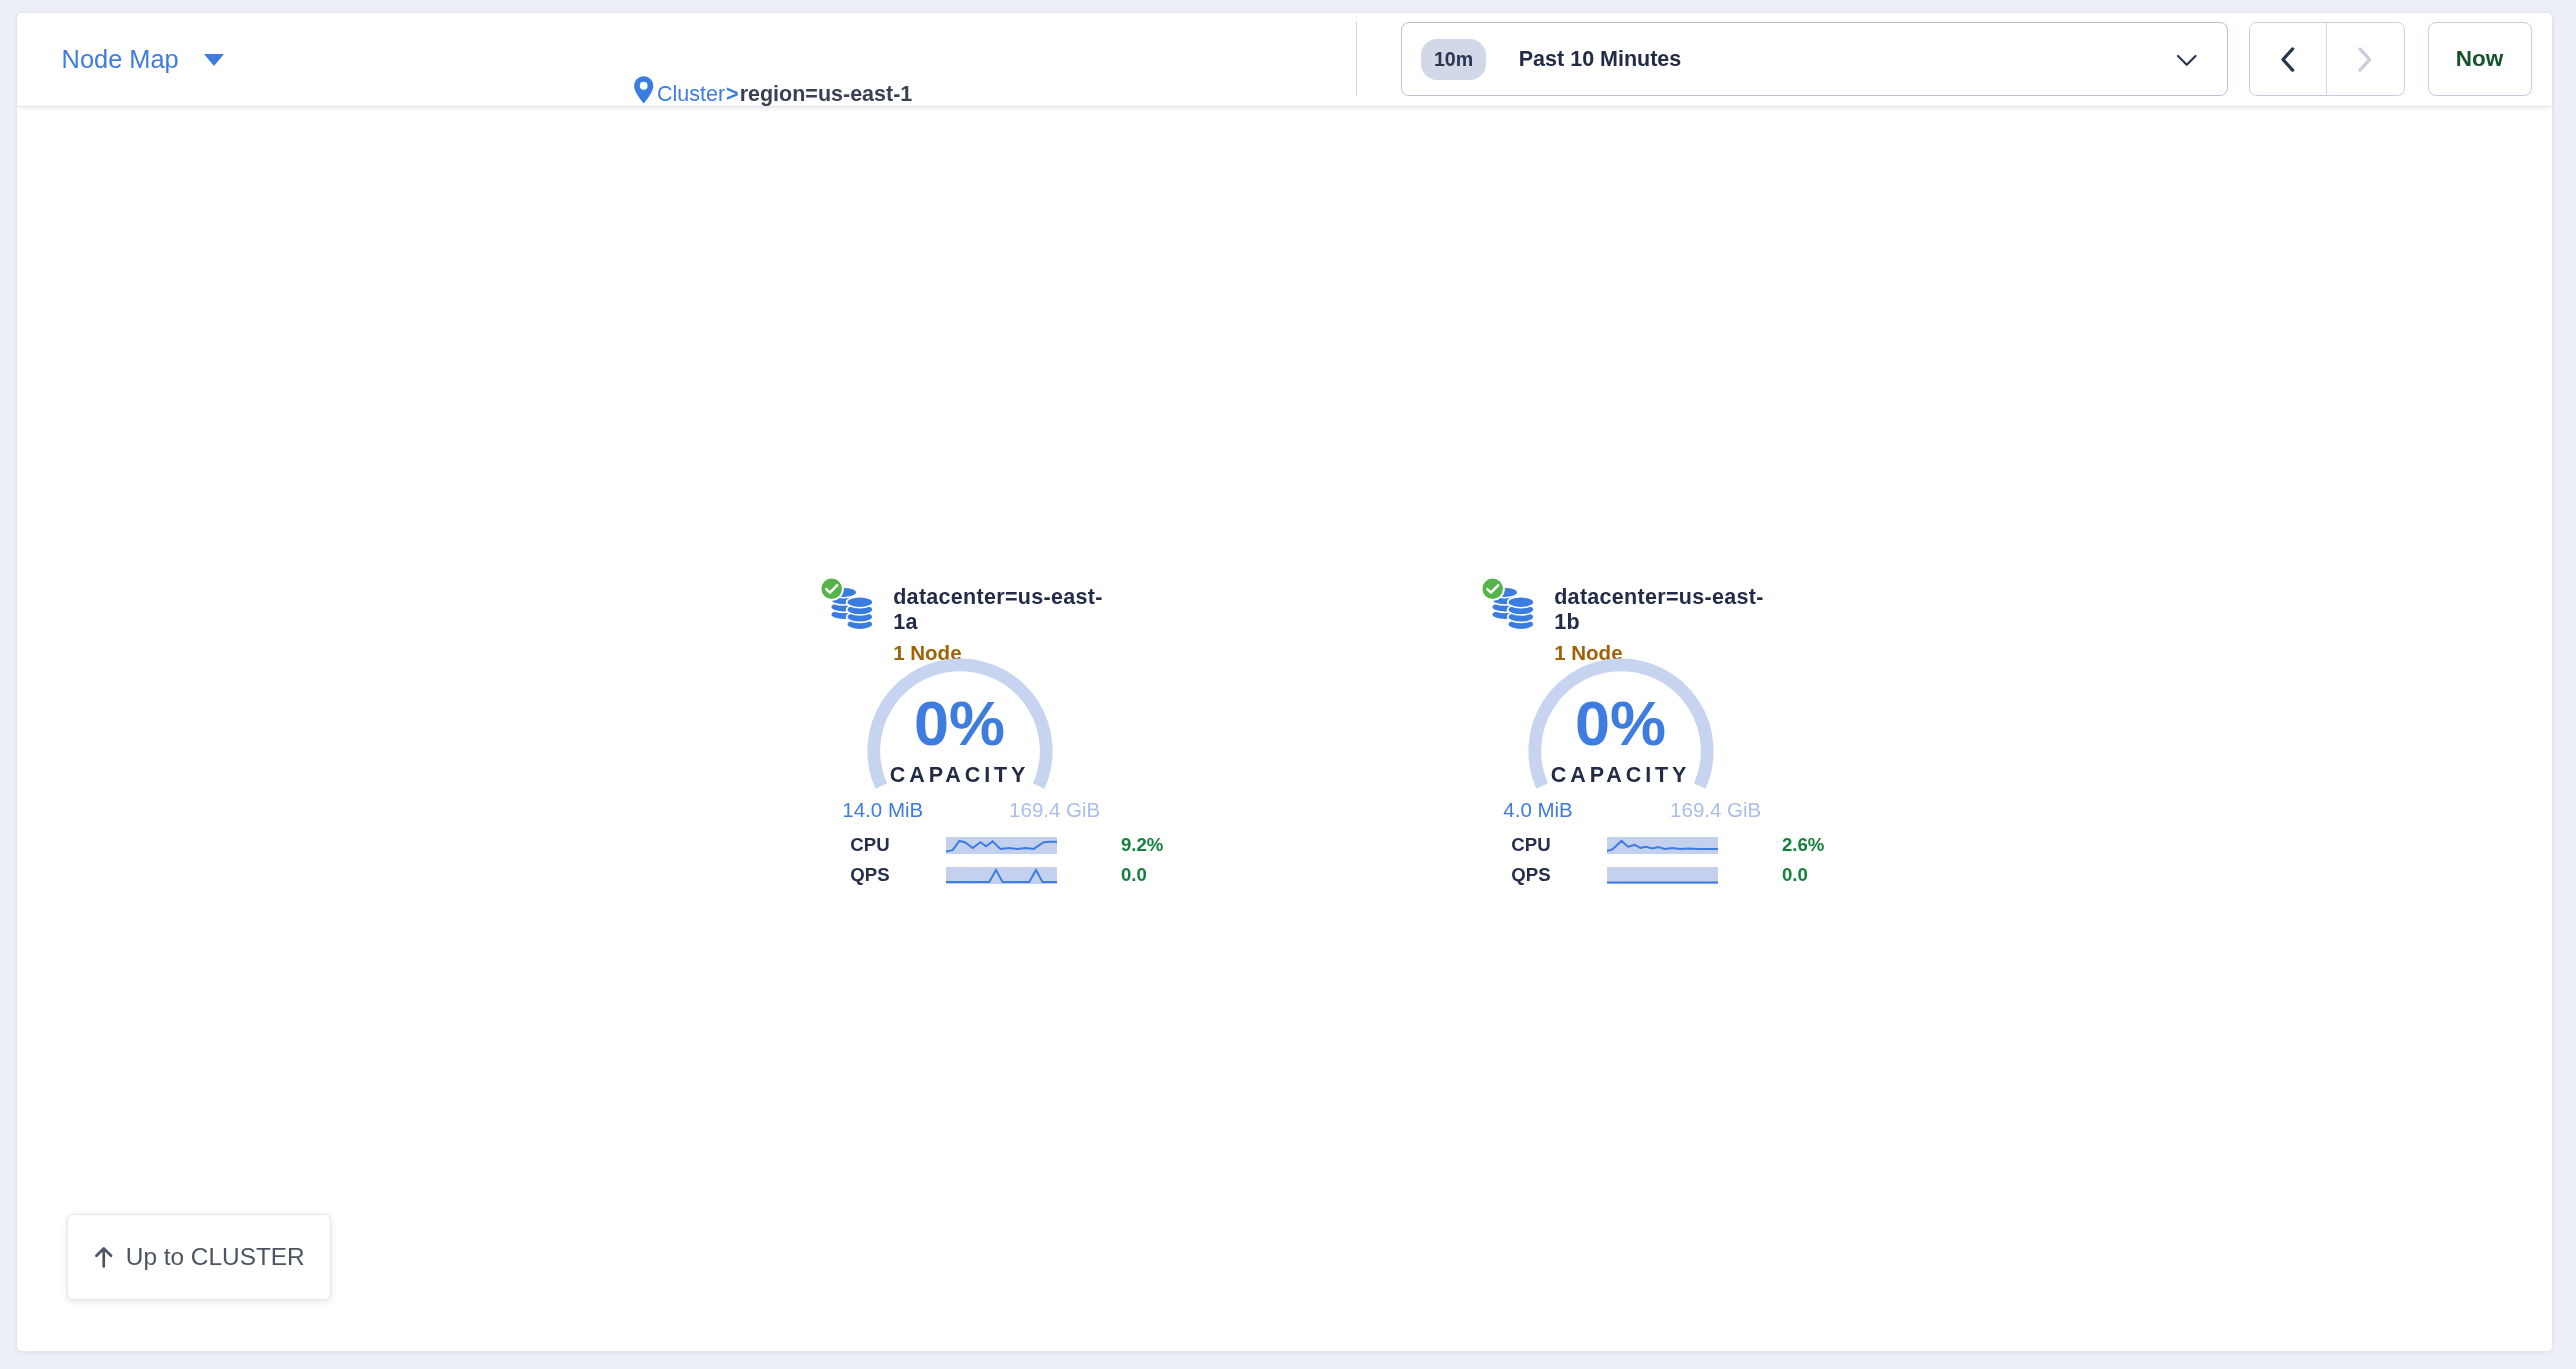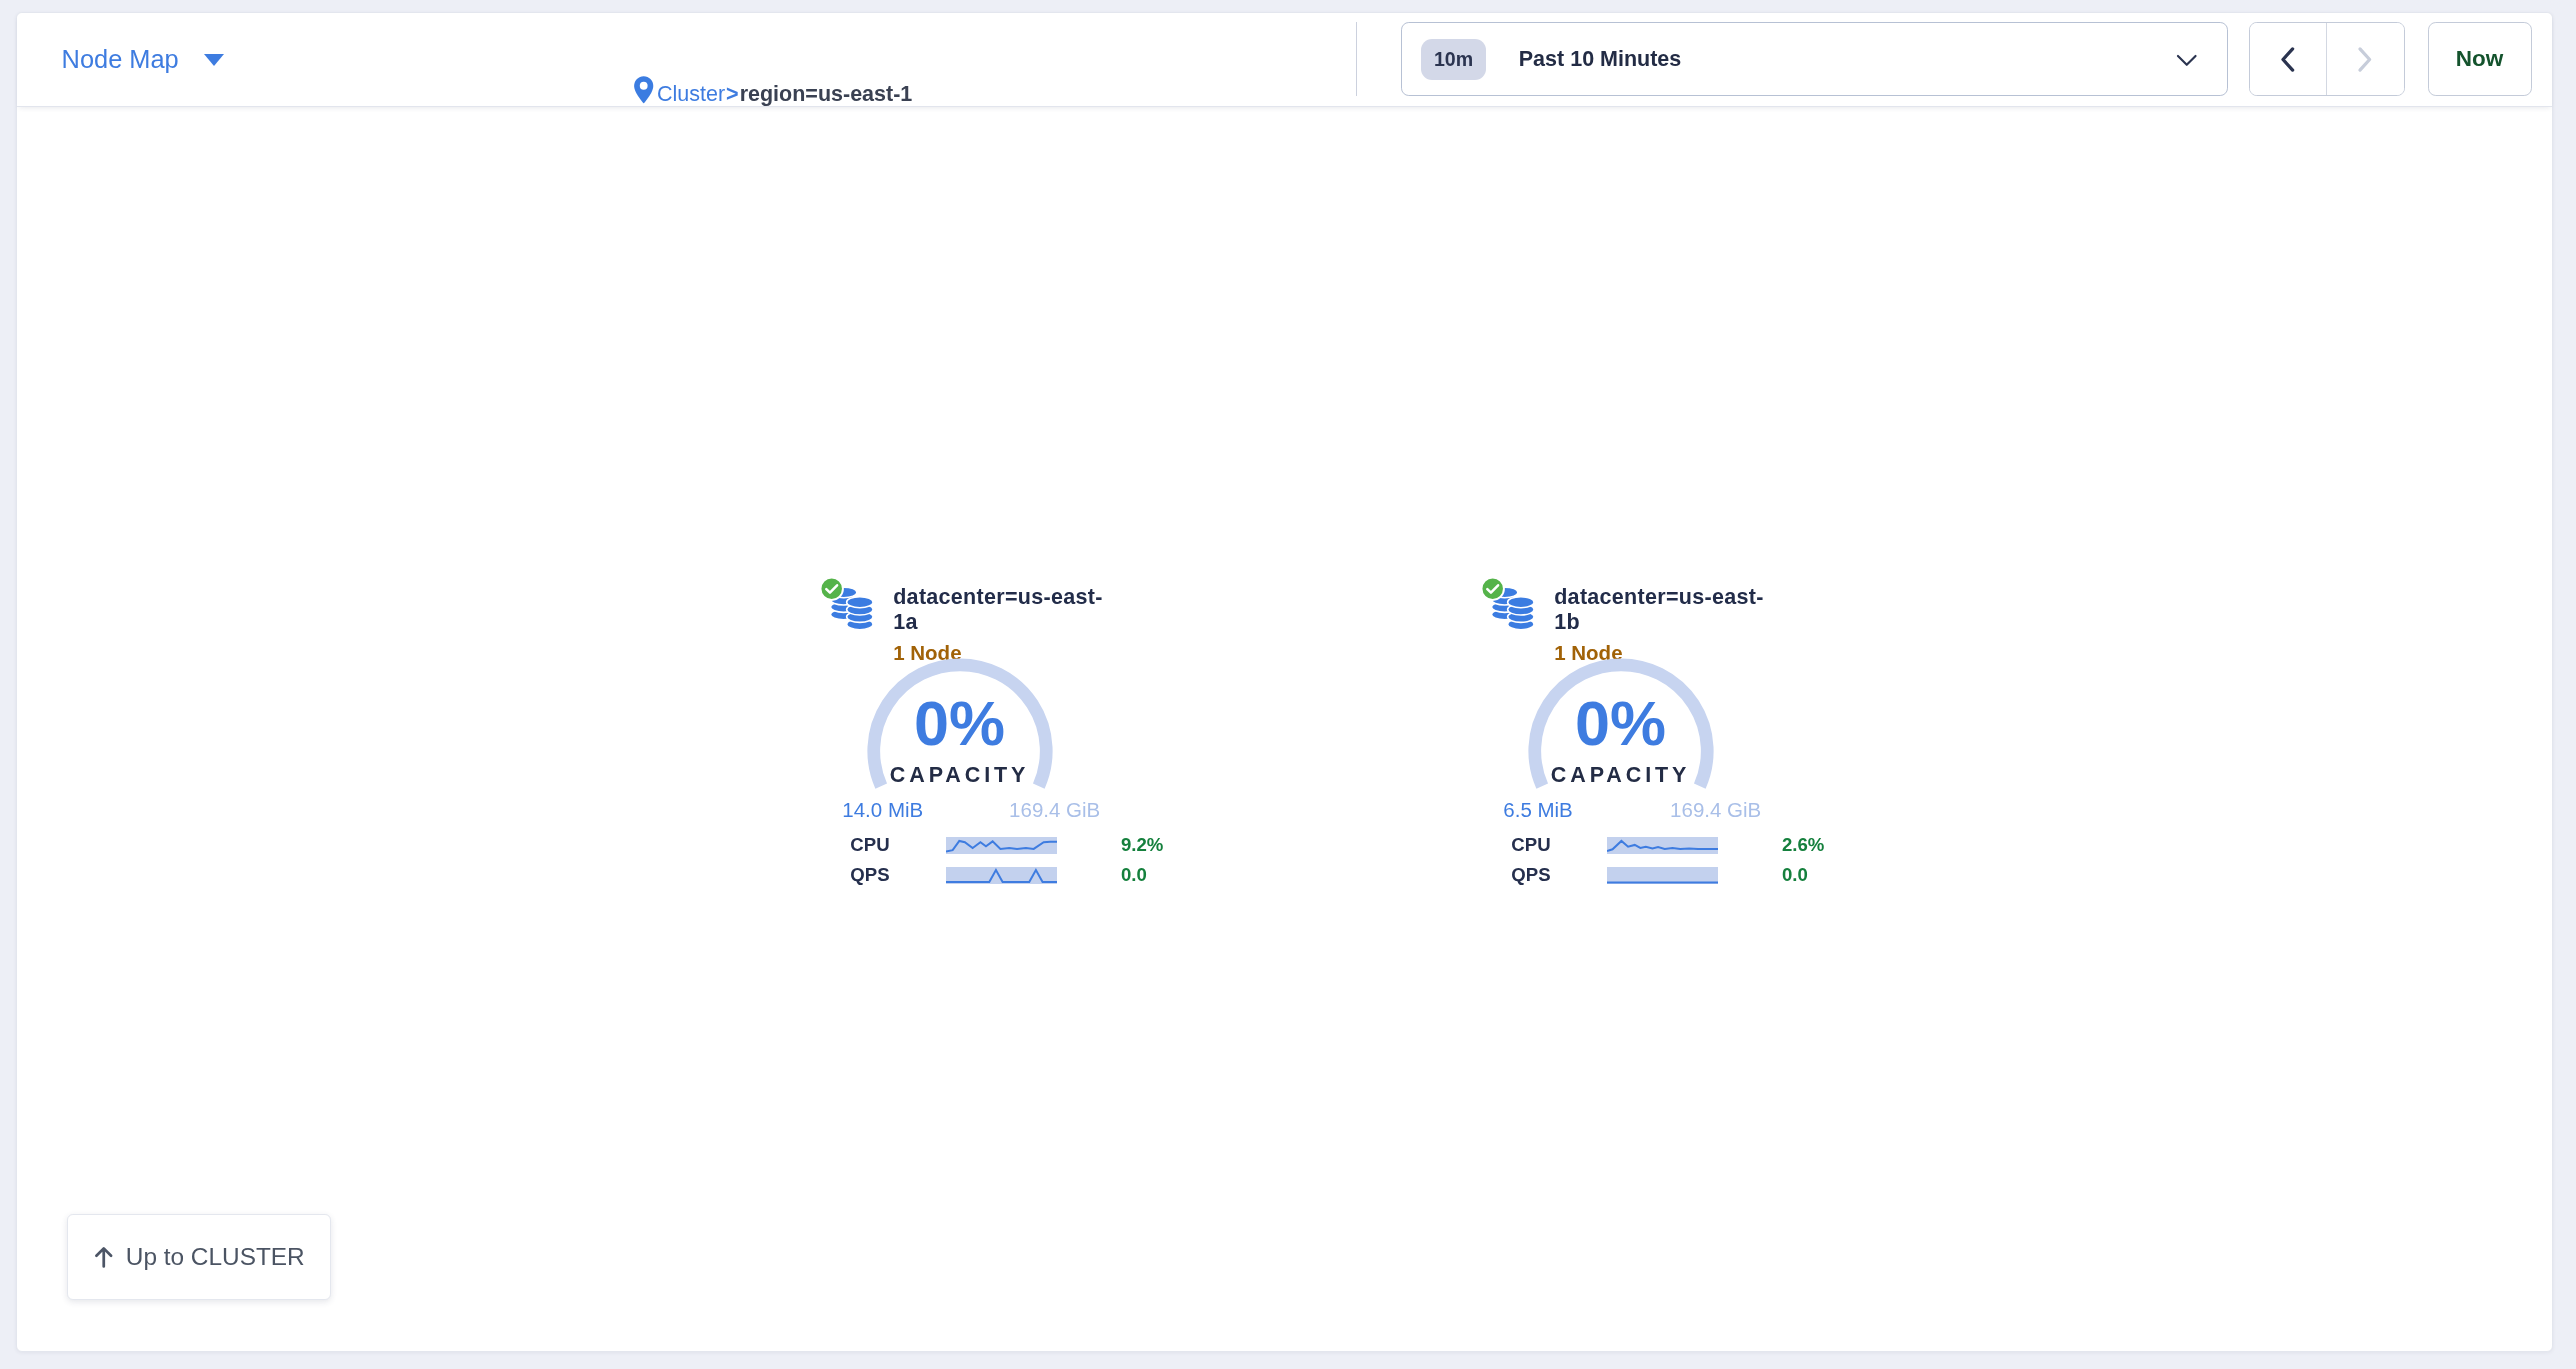--- a/index.html
+++ b/index.html
@@ -18,21 +18,21 @@
   .breadcrumb { position:absolute; left:614px; top:0; height:94px; display:flex; align-items:flex-end; gap:1px; }
   .breadcrumb .root { color:#3e7ce0; font-size:21.5px; }
   .breadcrumb .sep  { color:#3e7ce0; font-size:21.5px; font-weight:bold; }
   .breadcrumb .current { color:#3a4152; font-size:21.5px; font-weight:bold; }
 
   .vdivider { position:absolute; left:1339px; top:9.8px; height:74px; width:1px; background:#ccd1de; }
 
   .time-select { position:absolute; left:1384px; top:9.8px; width:827px; height:74px; border:1px solid #b7c1d4;
                  border-radius:7.8px; display:flex; align-items:center; background:#fff; cursor:pointer; }
   .tw-badge { margin-left:19.6px; background:#d3d8e8; color:#2b3450; font-weight:bold; font-size:19.6px;
-              padding:8.8px 12.7px; border-radius:11px; }
+              padding:8.8px 12.7px; border-radius:16px; }
   .tw-label { margin-left:33px; color:#232c45; font-weight:bold; font-size:21.5px; }
   .tw-chevron { position:absolute; right:29px; top:31px; }
 
   .nav-group { position:absolute; left:2232px; top:9.8px; width:156px; height:74px; border:1px solid #c4cbd9;
                border-radius:7.8px; display:flex; overflow:hidden; background:#fff; }
   .nav-btn { width:50%; height:100%; display:flex; align-items:center; justify-content:center; background:#fff; border:none; cursor:pointer; }
   .nav-btn.prev { border-right:1px solid #d3d8e2; }
   .now-btn { position:absolute; left:2411px; top:9.8px; width:104px; height:74px; border:1px solid #c4cbd9; border-radius:7.8px;
              background:#fff; color:#14532d; font-size:22.5px; font-weight:bold; font-family:inherit; cursor:pointer; }
 
@@ -198,21 +198,21 @@
     <div class="gauge-box">
       <svg width="196" height="196" viewBox="0 0 200 200">
         <path d="M 19.6 135.8 A 88 88 0 1 1 180.4 135.8" fill="none" stroke="#c7d4f0" stroke-width="13"></path>
       </svg>
       <div class="gauge-text">
         <div class="gauge-pct">0%</div>
         <div class="gauge-cap">CAPACITY</div>
       </div>
     </div>
     <div class="range-row">
-      <span class="range-used">6.5 MiB</span>
+      <span class="range-used">4.0 MiB</span>
       <span class="range-total">169.4 GiB</span>
     </div>
     <div class="metric-row m0">
       <span class="m-label">CPU</span>
       <svg class="m-spark" viewBox="0 0 100 20" preserveAspectRatio="none">
         <rect x="0" y="0" width="100" height="20" fill="#c3d1ee"></rect>
         <polyline fill="none" stroke="#3e7ce0" stroke-width="2" vector-effect="non-scaling-stroke" points="0,16 5,14 13,4.5 19,11 25,9 30,12.5 35,11 41,13 46,11.5 52,13.5 59,12.5 66,13.5 74,13 82,13.5 100,13.5"></polyline>
       </svg>
       <span class="m-value">2.6%</span>
     </div>

